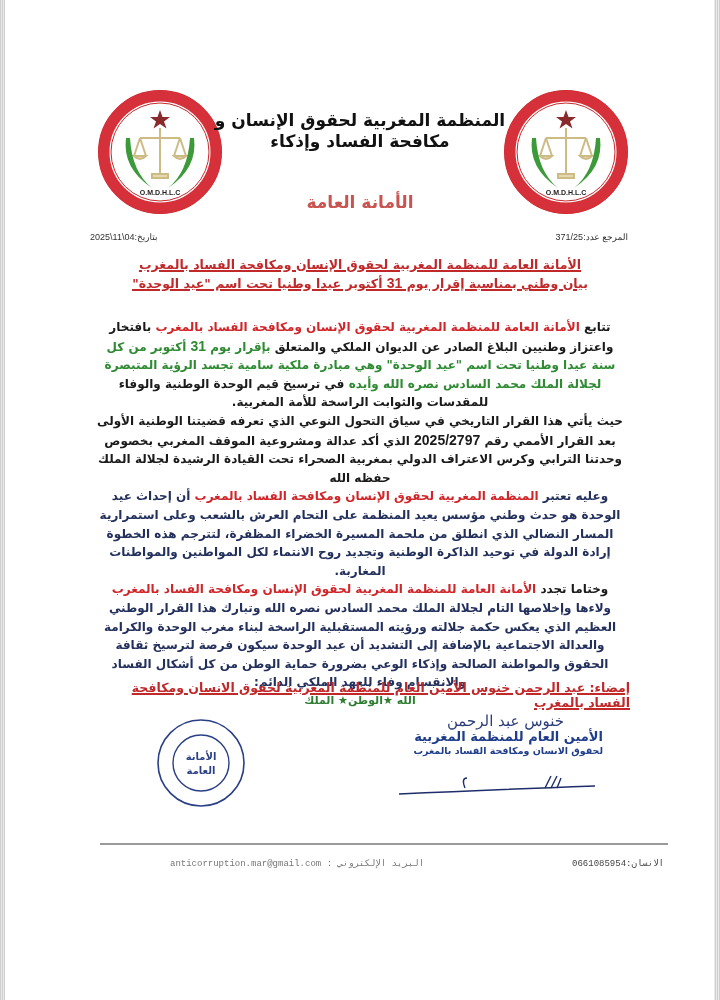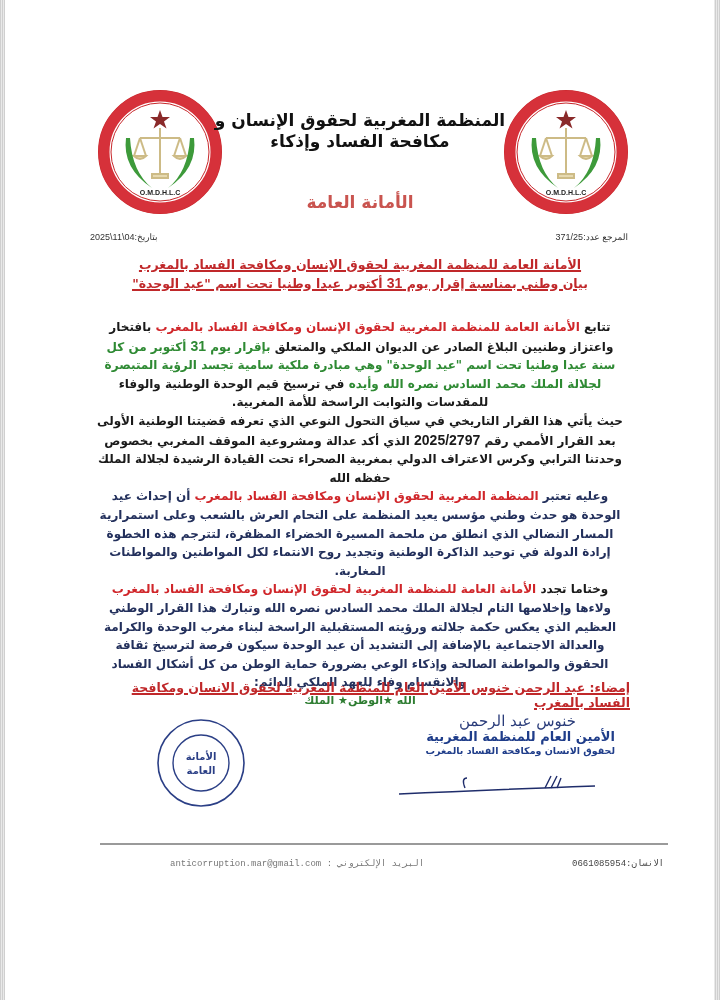--- a/index.html
+++ b/index.html
@@ -37,21 +37,21 @@
   .blue { color:#23305c; }
   .num { font-family:"Liberation Sans", sans-serif; font-size:14px; }
 
   .motto { color:#2e7d32; font-size:11px; }
 
   .sign-line { position:absolute; left:90px; right:90px; top:680px; text-align:right;
     color:#c0282a; font-weight:bold; font-size:12.5px; }
   .sign-line span { text-decoration:underline; text-decoration-thickness:1.5px; }
 
   .stamp { position:absolute; left:156px; top:718px; width:90px; height:90px; }
-  .sig-block { position:absolute; left:420px; top:712px; width:195px; text-align:right;
+  .sig-block { position:absolute; left:408px; top:712px; width:195px; text-align:right;
     color:#1f3d8a; font-weight:bold; }
   .sig-name { font-family:"DejaVu Serif", serif; font-size:15px; text-align:center; color:#2a3c7a; font-weight:normal; }
   .sig-title { font-size:13px; line-height:14px; }
   .sig-sub { font-size:9.5px; line-height:13px; }
   .sig-scribble { position:absolute; left:395px; top:768px; width:205px; height:30px; }
 
   .footer-rule { position:absolute; left:100px; right:52px; top:843px; height:2px; background:#9a9a9a; }
   .footer { position:absolute; top:858px; font-size:9px; color:#777; font-family:Liberation Mono, monospace; }
   .footer-phone { right:56px; color:#444; }
   .footer-email { left:170px; }

